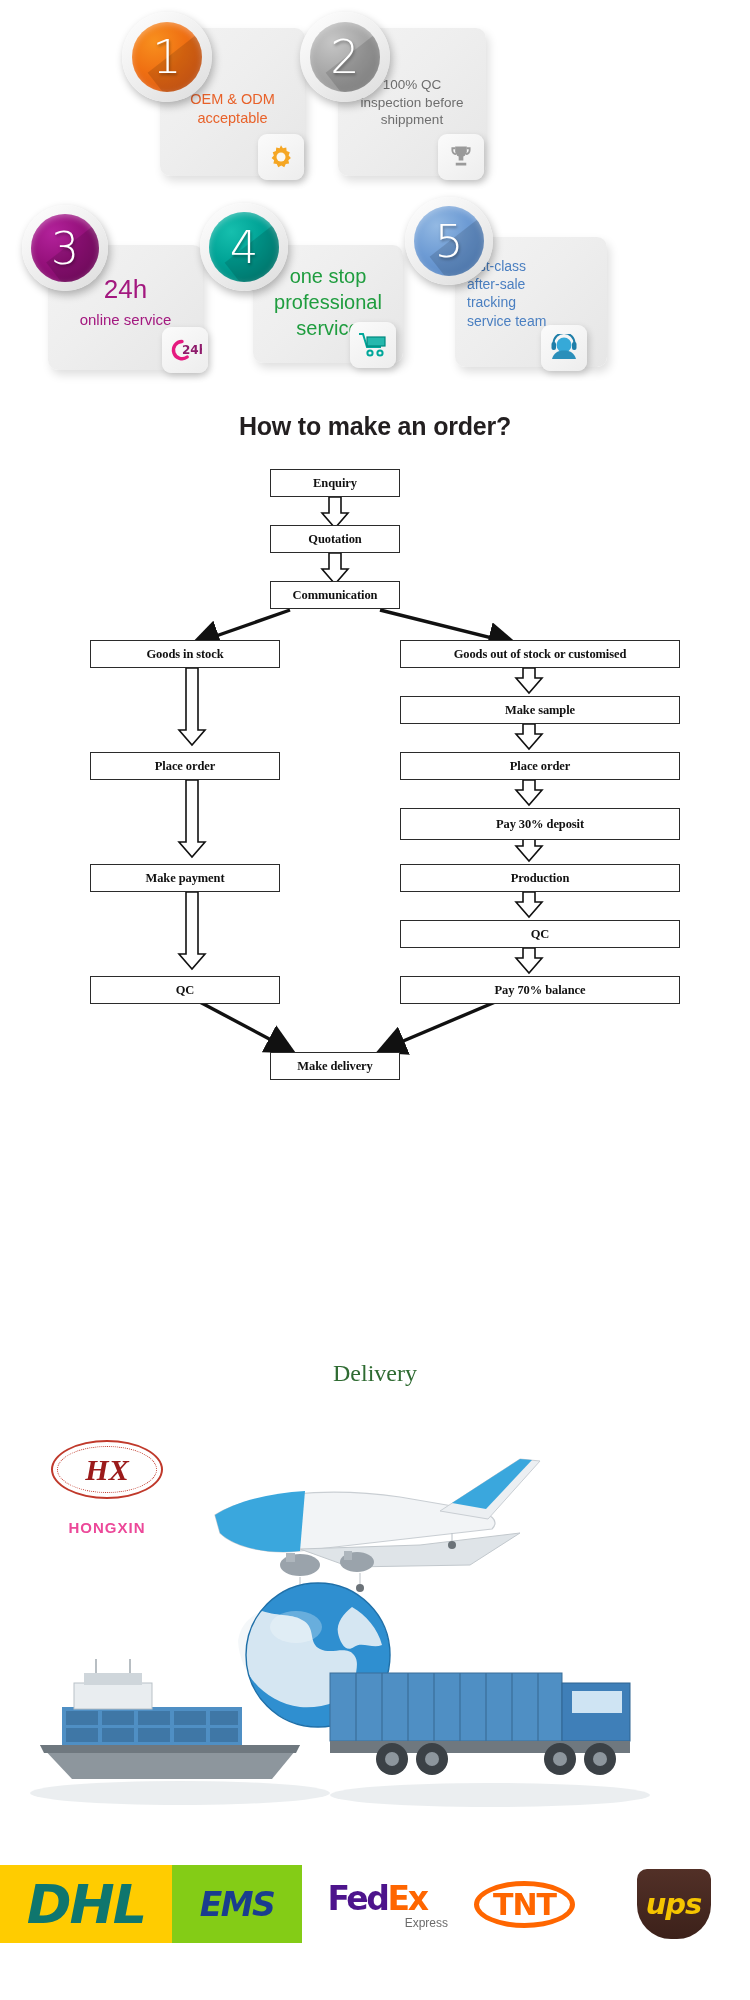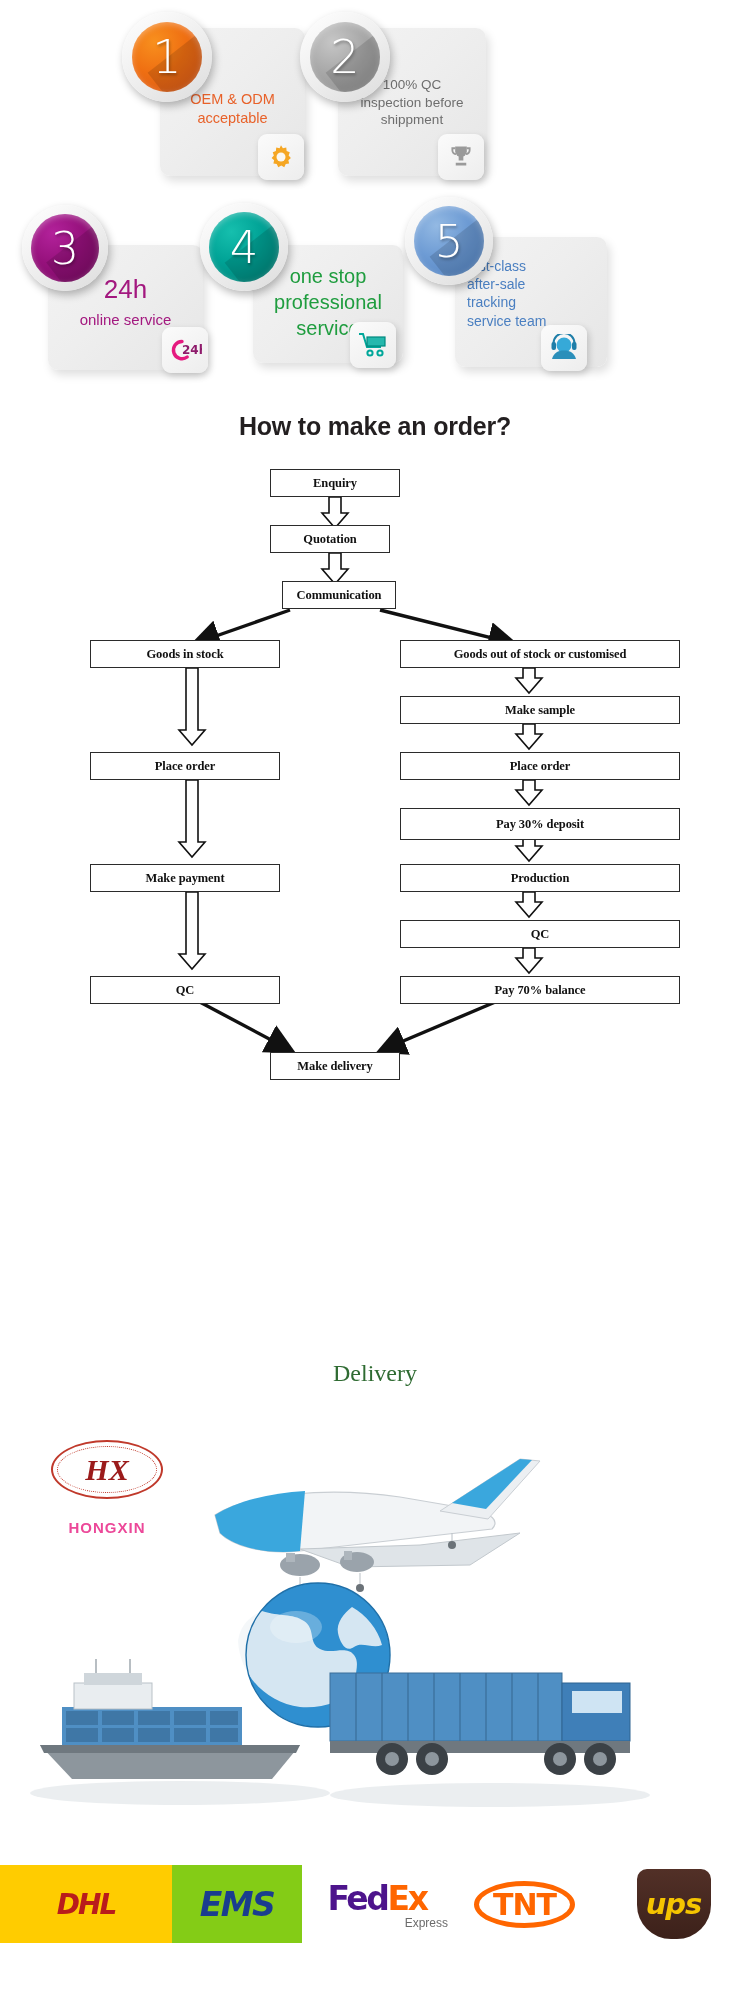--- a/index.html
+++ b/index.html
@@ -128,22 +128,22 @@
   
   .couriers {
     position: absolute;
     left: 0; top: 1865px; width: 750px; height: 78px;
     display: flex;
   }
   .courier { height: 78px; display: flex; align-items: center; justify-content: center; }
   .c-dhl { width: 172px; background: #fc0; }
   .dhl-word {
     font-family: "DejaVu Sans", sans-serif;
-    font-weight: bold; font-style: italic; font-size: 28px;
-    color: #b91c1c; letter-spacing: -2px;
+    font-weight: bold; font-style: italic; font-size: 54px;
+    color: #0f766e; letter-spacing: -2px;
   }
   .c-ems { width: 130px; background: #84cc16; }
   .ems-word {
     font-family:"DejaVu Sans", sans-serif;
     font-weight:bold; font-style:italic; font-size:33px;
     color:#1a3d8f; letter-spacing:-1.5px;
   }
   .c-fedex { width: 150px; background: #fff; flex-direction: column; }
   .fedex-word { font-family:"DejaVu Sans", sans-serif; font-weight:bold; font-size:33px; letter-spacing:-2.4px; }
   .fed { color:#4d148c; } .ex { color:#ff6600; }
@@ -300,22 +300,22 @@
     </g>
 
     <line x1="290" y1="155" x2="196" y2="188" stroke="#111" stroke-width="3.4" marker-end="url(#solidArrow)"></line>
     <line x1="380" y1="155" x2="512" y2="188" stroke="#111" stroke-width="3.4" marker-end="url(#solidArrow)"></line>
 
     <line x1="196" y1="545" x2="290" y2="595" stroke="#111" stroke-width="3.4" marker-end="url(#solidArrow)"></line>
     <line x1="500" y1="545" x2="382" y2="595" stroke="#111" stroke-width="3.4" marker-end="url(#solidArrow)"></line>
   </svg>
 
   <div class="fbox" style="left:270px; top:14px;  width:130px; height:28px;">Enquiry</div>
-  <div class="fbox" style="left:270px; top:70px;  width:120px; height:28px;">Quotation</div>
-  <div class="fbox" style="left:270px; top:126px; width:114px; height:28px;margin-left:12px;">Communication</div>
+  <div class="fbox" style="left:270px; top:70px;  width:130px; height:28px;">Quotation</div>
+  <div class="fbox" style="left:270px; top:126px; width:130px; height:28px;">Communication</div>
 
   <div class="fbox" style="left:90px;  top:185px; width:190px; height:28px;">Goods in stock</div>
   <div class="fbox" style="left:400px; top:185px; width:280px; height:28px;">Goods out of stock or customised</div>
 
   <div class="fbox" style="left:400px; top:241px; width:280px; height:28px;">Make sample</div>
 
   <div class="fbox" style="left:90px;  top:297px; width:190px; height:28px;">Place order</div>
   <div class="fbox" style="left:400px; top:297px; width:280px; height:28px;">Place order</div>
 
   <div class="fbox" style="left:400px; top:353px; width:280px; height:32px;">Pay 30% deposit</div>

